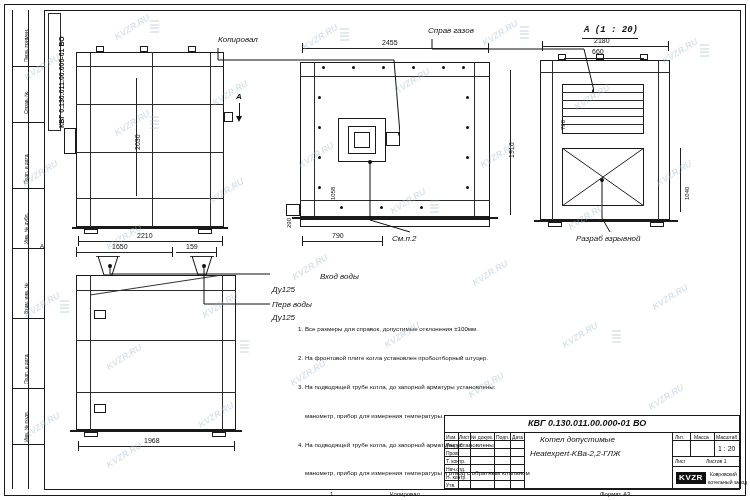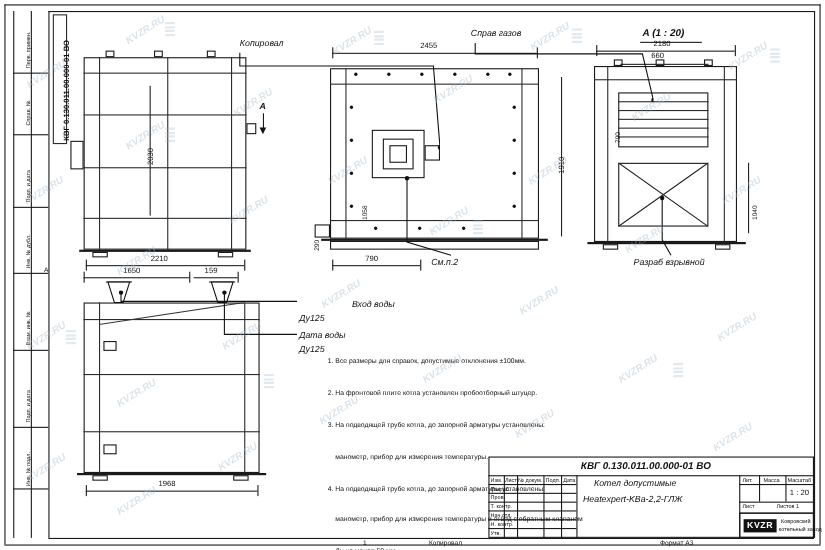--- a/index.html
+++ b/index.html
@@ -138,21 +138,21 @@
   <div class="txt s7" style="left:382px;top:39px;">2455</div>
   <div class="dimline" style="left:510px;top:70px;width:1px;height:145px;"></div>
   <div class="txt s7 rot90" style="left:508px;top:158px;">1910</div>
   <div class="txt s6 rot90" style="left:330px;top:200px;">1058</div>
   <div class="txt s6 rot90" style="left:286px;top:228px;">290</div>
   <div class="dimline" style="left:302px;top:241px;width:80px;height:1px;"></div>
   <div class="ln v" style="left:302px;top:236px;height:10px;"></div>
   <div class="ln v" style="left:382px;top:236px;height:10px;"></div>
   <div class="txt s7" style="left:332px;top:232px;">790</div>
 
-  <div class="txt s9 ital b" style="left:584px;top:26px;">А (1 : 20)</div>
+  <div class="txt s9 ital b" style="left:584px;top:26px;font-family:Liberation Mono, monospace;">А (1 : 20)</div>
   <div class="ln h" style="left:582px;top:38px;width:56px;"></div>
 
   <div class="box" style="left:540px;top:60px;width:130px;height:160px;"></div>
   <div class="ln h thin" style="left:540px;top:72px;width:130px;"></div>
   <div class="ln v thin" style="left:552px;top:60px;height:160px;"></div>
   <div class="ln v thin" style="left:658px;top:60px;height:160px;"></div>
 
   <div class="box" style="left:558px;top:54px;width:8px;height:6px;"></div>
   <div class="box" style="left:596px;top:54px;width:8px;height:6px;"></div>
   <div class="box" style="left:640px;top:54px;width:8px;height:6px;"></div>
@@ -241,21 +241,21 @@
   </svg>
 
   <div class="cap" style="left:576px;top:234px;">Разраб взрывной</div>
   <svg style="position:absolute;left:600px;top:178px;width:24px;height:58px;">
     <polyline points="2,2 2,40 10,54" fill="none" stroke="#111" stroke-width="1"></polyline>
     <circle cx="2" cy="2" r="2" fill="#111"></circle>
   </svg>
 
   <div class="cap" style="left:272px;top:272px;margin-left:48px;">Вход воды</div>
   <div class="cap" style="left:272px;top:285px;">Ду125</div>
-  <div class="cap" style="left:272px;top:300px;">Дата воды</div>
+  <div class="cap" style="left:272px;top:300px;">Перв воды</div>
   <div class="cap" style="left:272px;top:313px;">Ду125</div>
   <svg style="position:absolute;left:108px;top:262px;width:166px;height:52px;">
     <polyline points="2,4 2,12 162,12" fill="none" stroke="#111" stroke-width="1"></polyline>
     <circle cx="2" cy="4" r="2" fill="#111"></circle>
     <polyline points="96,4 96,42 162,42" fill="none" stroke="#111" stroke-width="1"></polyline>
     <circle cx="96" cy="4" r="2" fill="#111"></circle>
   </svg>
 
   <div class="noteblk" style="left:298px;top:305px;">
     <div>1. Все размеры для справок, допустимые отклонения ±100мм.</div>

